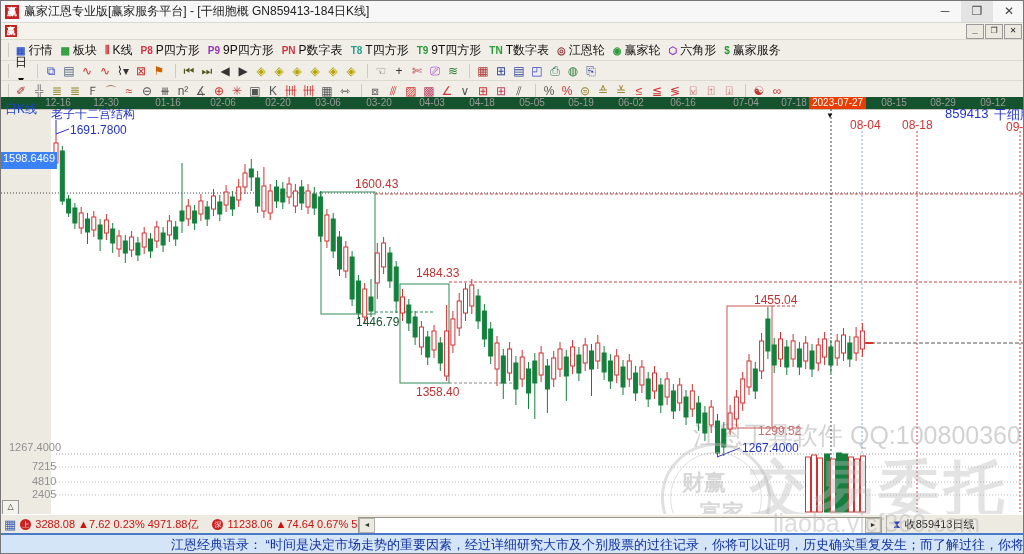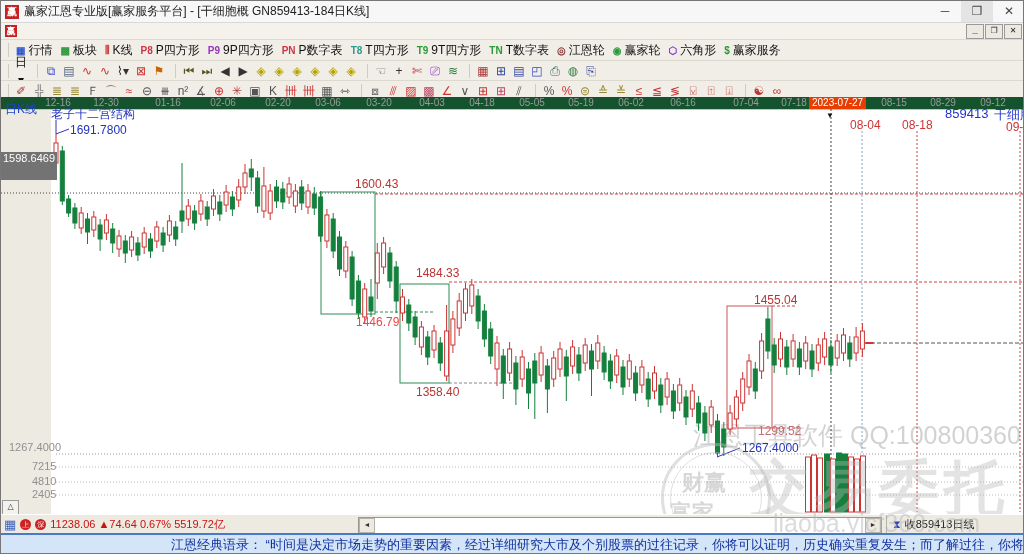--- a/index.html
+++ b/index.html
@@ -36,35 +36,35 @@
   .chart{position:absolute;left:0;top:96px;width:1024px;height:417px;background:#fff;}
   .leftmargin{position:absolute;left:0;top:0;width:50px;height:417px;background:#eceae1;}
   .datestrip{position:absolute;left:0;top:0;width:1024px;height:12px;background:#14532d;
              border-bottom:1px solid #c6c3ba;}
   .dtick{position:absolute;top:0;transform:translateX(-50%);font-size:10px;color:#9a9a9a;white-space:nowrap;}
   .dhl{position:absolute;top:0;height:12px;background:#e83c00;color:#fff;font-size:10px;
        line-height:12px;padding:0 3px;white-space:nowrap;}
   .ksvg{position:absolute;left:0;top:0;z-index:4;}
   .labels{position:absolute;left:0;top:0;width:1024px;height:417px;z-index:6;pointer-events:none;}
   .flabel{position:absolute;white-space:nowrap;font-size:12px;}
-  .pricebox{position:absolute;left:0;top:55px;width:56px;height:28px;background:#737373;color:#fff;
+  .pricebox{position:absolute;left:0;top:55px;width:56px;height:17px;background:#3b82f6;color:#fff;
             font-size:11px;line-height:13px;text-align:center;z-index:7;}
   .voltri{position:absolute;left:1px;top:403px;width:15px;height:13px;background:#f4f2ec;
           border:1px solid #999;font-size:8px;line-height:12px;text-align:center;color:#333;z-index:7;}
   
   .wm{position:absolute;color:#b8b8b8;white-space:nowrap;pointer-events:none;}
   .wm-qq{left:692px;top:322px;font-size:25px;opacity:.62;z-index:3;}
   .wm-liaoba{left:748px;top:352px;font-size:60px;font-weight:bold;letter-spacing:5px;
              opacity:.38;z-index:5;}
   .wm-url{left:772px;top:409px;font-size:25px;opacity:.5;z-index:5;}
   .wm-seal{left:660px;top:346px;width:104px;height:104px;border:3px solid #bbb;border-radius:50%;
            opacity:.45;z-index:5;}
   .wm-seal .inner{position:absolute;left:6px;top:6px;right:6px;bottom:6px;border:1px solid #bbb;border-radius:50%;}
   .sealtxt{position:absolute;font-size:22px;font-weight:bold;color:#aaa;}
-  .sealtxt.a{left:18px;top:22px;} .sealtxt.b{left:6px;top:52px;}
+  .sealtxt.a{left:18px;top:22px;} .sealtxt.b{left:36px;top:52px;}
   
   .statusbar{position:absolute;left:0;top:513px;width:1024px;height:19px;background:#eceae1;
              border-top:1px solid #fff;font-size:11px;display:flex;align-items:center;z-index:10;}
   .sgrid{color:#4466bb;font-size:13px;margin:0 4px 0 3px;}
   .scoin{width:11px;height:11px;border-radius:50%;background:#cc2222;color:#fff;font-size:7px;
          line-height:11px;text-align:center;margin-right:4px;flex:0 0 auto;}
   .idxtxt{color:#cc1111;margin-right:14px;white-space:nowrap;}
   .hscroll{position:absolute;left:357px;top:2px;width:522px;height:15px;background:#fff;
            border:1px solid #9a978e;display:flex;justify-content:space-between;align-items:center;}
   .harrow{width:14px;height:13px;background:#eceae1;border:1px solid #b5b2a9;font-size:7px;
@@ -564,21 +564,21 @@
       <span class="dtick" style="left: 57px;">12-16</span><span class="dtick" style="left: 105px;">12-30</span><span class="dtick" style="left: 167px;">01-16</span><span class="dtick" style="left: 222px;">02-06</span><span class="dtick" style="left: 277px;">02-20</span><span class="dtick" style="left: 327px;">03-06</span><span class="dtick" style="left: 378px;">03-20</span><span class="dtick" style="left: 431px;">04-03</span><span class="dtick" style="left: 481px;">04-18</span><span class="dtick" style="left: 531px;">05-05</span><span class="dtick" style="left: 580px;">05-19</span><span class="dtick" style="left: 630px;">06-02</span><span class="dtick" style="left: 682px;">06-16</span><span class="dtick" style="left: 745px;">07-04</span><span class="dtick" style="left: 793px;">07-18</span><span class="dtick" style="left: 893px;">08-15</span><span class="dtick" style="left: 942px;">08-29</span><span class="dtick" style="left: 992px;">09-12</span></span>
       <span class="dhl" style="left:808px;">2023-07-27</span>
     </div>
 
     <div class="labels">
 
     <div class="flabel" style="left: 4px; top: 4px; color: rgb(34, 68, 204); font-size: 12px;">日K线</div>
         <div class="flabel" style="left: 50px; top: 9px; color: rgb(34, 51, 187); font-size: 12px;">老子十二宫结构</div>
         <div class="flabel" style="left: 69px; top: 26px; color: rgb(34, 51, 187); font-size: 12px;">1691.7800</div>
         <div class="flabel" style="left: 354px; top: 80px; color: rgb(187, 51, 51); font-size: 12px;">1600.43</div>
-        <div class="flabel" style="left: 355px; top: 218px; color: #ef4444; font-size: 12px;">1446.79</div>
+        <div class="flabel" style="left: 355px; top: 218px; color: #14532d; font-size: 12px;">1446.79</div>
         <div class="flabel" style="left: 415px; top: 169px; color: rgb(187, 51, 51); font-size: 12px;">1484.33</div>
         <div class="flabel" style="left: 415px; top: 288px; color: rgb(187, 51, 51); font-size: 12px;">1358.40</div>
         <div class="flabel" style="left: 753px; top: 196px; color: rgb(187, 51, 51); font-size: 12px; text-align: right;">1455.04</div>
         <div class="flabel" style="left: 757px; top: 327px; color: rgb(192, 112, 112); font-size: 12px;">1299.52</div>
         <div class="flabel" style="left: 741px; top: 344px; color: rgb(34, 51, 187); font-size: 12px;">1267.4000</div>
         <div class="flabel" style="left: 8px; top: 344px; color: rgb(144, 144, 144); font-size: 11px;">1267.4000</div>
         <div class="flabel" style="left: 31px; top: 363px; color: rgb(144, 144, 144); font-size: 11px;">7215</div>
         <div class="flabel" style="left: 31px; top: 378px; color: rgb(144, 144, 144); font-size: 11px;">4810</div>
         <div class="flabel" style="left: 31px; top: 391px; color: rgb(144, 144, 144); font-size: 11px;">2405</div>
         <div class="flabel" style="left: 849px; top: 21px; color: rgb(204, 51, 51); font-size: 12px;">08-04</div>
@@ -589,20 +589,21 @@
         <div class="flabel" style="left: 825px; top: 14px; color: rgb(17, 17, 17); font-size: 8px;">▼</div>
       </div>
 
     <div class="pricebox">1598.6469</div>
     <div class="voltri">△</div>
   </div>
 
   <div class="statusbar">
     <span class="sgrid">▦</span>
     <span class="scoin">上</span>
+    <span class="idxtxt">3288.08 ▲7.62 0.23% 4971.88亿</span>
     <span class="scoin">深</span>
     <span class="idxtxt">11238.06 ▲74.64 0.67% 5519.72亿</span>
     <span class="hscroll">
       <span class="harrow">◄</span>
       <span class="harrow">►</span>
     </span>
     <span class="srecv">
       <span class="hourglass">⧗</span>
       <span>收859413日线</span>
     </span>

